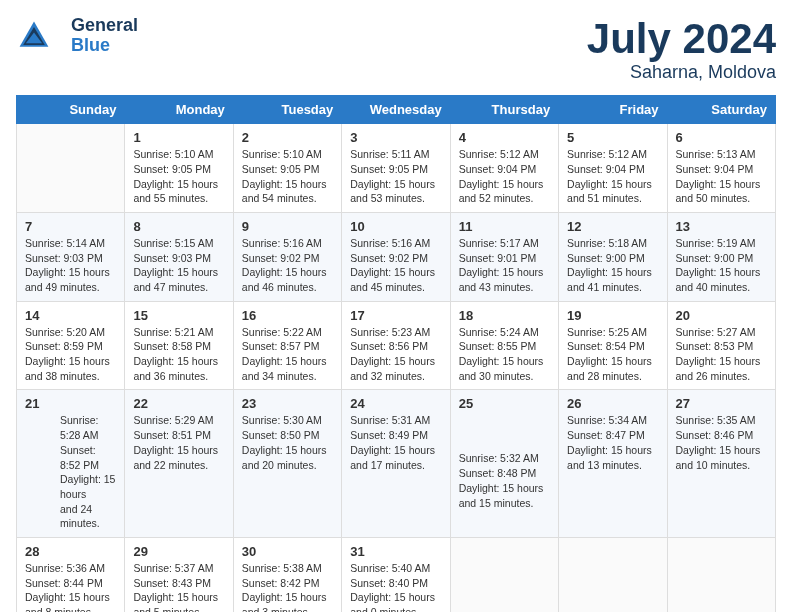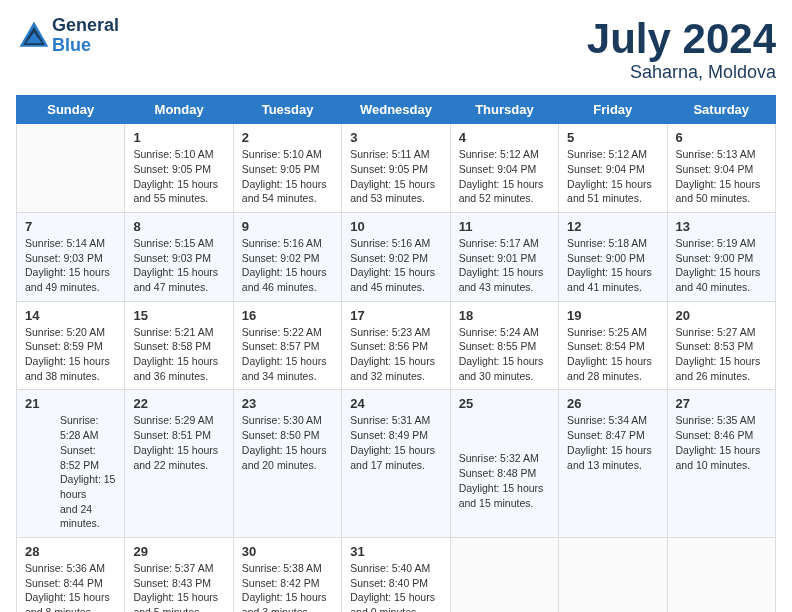--- a/index.html
+++ b/index.html
@@ -12,21 +12,21 @@
     }
     .header-area {
       display: flex;
       justify-content: space-between;
       align-items: flex-start;
       margin-bottom: 12px;
     }
     .logo {
       display: flex;
       align-items: center;
-      gap: 0;
+      gap: 19px;
     }
     .logo-text {
       font-size: 18px;
       font-weight: bold;
       color: #1a3a5c;
       line-height: 1.1;
     }
     .logo-blue {
       color: #2a7ac7;
     }
@@ -52,21 +52,21 @@
       width: 100%;
       border-collapse: collapse;
       font-size: 11px;
     }
     thead tr th {
       background-color: #2a7ac7;
       color: #fff;
       font-size: 13px;
       font-weight: bold;
       padding: 6px 8px;
-      text-align: center;
+      text-align: right;
       border: 1px solid #2a7ac7;
     }
     tbody tr {
       border-bottom: 1px solid #ccc;
     }
     tbody tr:nth-child(odd) {
       background-color: #fff;
     }
     tbody tr:nth-child(even) {
       background-color: #f5f8fc;

